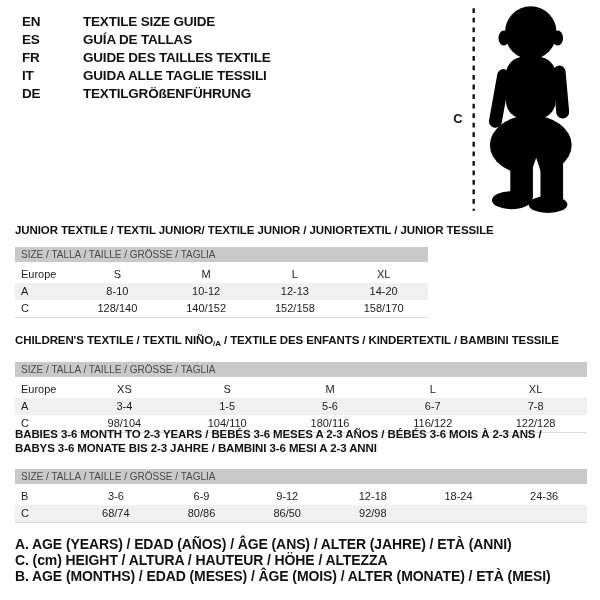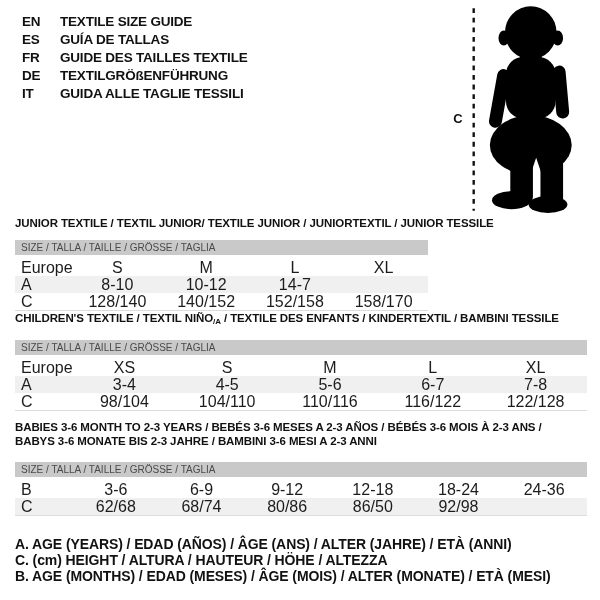--- a/index.html
+++ b/index.html
@@ -2,39 +2,39 @@
 <html><head>
 <meta charset="utf-8">
 <style>
   html,body{margin:0;padding:0;background:#fff;}
   #page{
     position:relative;width:600px;height:600px;background:#fff;overflow:hidden;
     font-family:"Liberation Sans",sans-serif;color:#111;
   }
   
   #language-list{position:absolute;left:22px;top:13px;}
-  .lang-row{display:flex;line-height:18px;font-size:13.5px;font-weight:bold;letter-spacing:-0.2px;}
+  .lang-row{display:flex;line-height:18px;font-size:13.5px;font-weight:bold;letter-spacing:-0.2px;gap:23px;}
   .lang-code{width:38px;flex:0 0 38px;}
   
   #figure{position:absolute;left:450px;top:3px;width:140px;height:212px;}
   #figure svg{display:block;width:100%;height:100%;}
   
   #sections section{position:absolute;left:15px;width:572px;}
   #sections section:nth-child(1){top:216px;}
-  #sections section:nth-child(2){top:311px;}
+  #sections section:nth-child(2){top:326px;}
   #sections section:nth-child(3){top:420px;}
-  .tbl-title{font-size:11.5px;font-weight:bold;line-height:14px;letter-spacing:-0.1px;margin:0 0 10px 0;}
+  .tbl-title{font-size:11.5px;font-weight:bold;line-height:14px;letter-spacing:-0.1px;margin:7px 0 10px 0;}
   #sections section:nth-child(2) .tbl-title{margin-bottom:13px;}
   #sections section:nth-child(3) .tbl-title{margin-bottom:14px;max-width:548px;}
   .tbl-title .sub{font-size:8px;position:relative;top:2px;}
   .size-bar{
     height:15px;line-height:15px;background:#c9c9c9;color:#4a4a4a;
     font-size:10px;padding-left:6px;box-sizing:border-box;margin-bottom:4px;
   }
-  .grid-row{display:grid;height:17px;line-height:17px;font-size:16px;color:#1c1c1c;}
+  .grid-row{display:grid;height:17px;line-height:17px;font-size:11px;color:#1c1c1c;}
   .grid-row.shaded{background:#f0f0f0;}
   .grid-row.last{border-bottom:1px solid #dcdcdc;}
   .cell{text-align:center;overflow:hidden;white-space:nowrap;}
   .cell.label{text-align:left;padding-left:6px;}
   
   #footnotes{position:absolute;left:15px;top:536px;}
   .footnote{font-size:14px;font-weight:bold;line-height:16px;letter-spacing:-0.1px;}
 </style>
 </head>
 <body>
@@ -48,26 +48,26 @@
       </div>
       <div class="lang-row">
         <span class="lang-code">ES</span>
         <span>GUÍA DE TALLAS</span>
       </div>
       <div class="lang-row">
         <span class="lang-code">FR</span>
         <span>GUIDE DES TAILLES TEXTILE</span>
       </div>
       <div class="lang-row">
+        <span class="lang-code">IT</span>
+        <span>GUIDA ALLE TAGLIE TESSILI</span>
+      </div>
+      <div class="lang-row">
         <span class="lang-code">DE</span>
         <span>TEXTILGRÖßENFÜHRUNG</span>
-      </div>
-      <div class="lang-row">
-        <span class="lang-code">IT</span>
-        <span>GUIDA ALLE TAGLIE TESSILI</span>
       </div>
     </div>
 
   <div id="figure">
     <svg viewBox="0 0 130 200" preserveAspectRatio="none">
 
       <line x1="22" y1="5" x2="22" y2="196" stroke="#111" stroke-width="2.2" stroke-dasharray="4.5 4.5"></line>
       <text x="3" y="113" font-size="12" font-weight="600" fill="#111" font-family="Liberation Sans, sans-serif">C</text>
 
       <g fill="#000">
@@ -98,21 +98,22 @@
           <div class="cell label">Europe</div>
           <div class="cell">S</div>
           <div class="cell">M</div>
           <div class="cell">L</div>
           <div class="cell">XL</div>
         </div>
         <div class="grid-row shaded" style="width: 413px; grid-template-columns: 58px repeat(4, 1fr);">
           <div class="cell label">A</div>
           <div class="cell">8-10</div>
           <div class="cell">10-12</div>
-          <div class="cell">14-7</div>
+          <div class="cell">12-13</div>
+          <div class="cell">14-20</div>
         </div>
         <div class="grid-row last" style="width: 413px; grid-template-columns: 58px repeat(4, 1fr);">
           <div class="cell label">C</div>
           <div class="cell">128/140</div>
           <div class="cell">140/152</div>
           <div class="cell">152/158</div>
           <div class="cell">158/170</div>
         </div>
       </section>
       <section>
@@ -122,49 +123,48 @@
           <div class="cell label">Europe</div>
           <div class="cell">XS</div>
           <div class="cell">S</div>
           <div class="cell">M</div>
           <div class="cell">L</div>
           <div class="cell">XL</div>
         </div>
         <div class="grid-row shaded" style="width: 572px; grid-template-columns: 58px repeat(5, 1fr);">
           <div class="cell label">A</div>
           <div class="cell">3-4</div>
-          <div class="cell">4-5</div>
+          <div class="cell">1-5</div>
           <div class="cell">5-6</div>
           <div class="cell">6-7</div>
           <div class="cell">7-8</div>
         </div>
         <div class="grid-row last" style="width: 572px; grid-template-columns: 58px repeat(5, 1fr);">
           <div class="cell label">C</div>
           <div class="cell">98/104</div>
           <div class="cell">104/110</div>
-          <div class="cell">110/116</div>
+          <div class="cell">180/116</div>
           <div class="cell">116/122</div>
           <div class="cell">122/128</div>
         </div>
       </section>
       <section>
         <div class="tbl-title"><span>BABIES 3-6 MONTH TO 2-3 YEARS / BEBÉS 3-6 MESES A 2-3 AÑOS / BÉBÉS 3-6 MOIS À 2-3 ANS / BABYS 3-6 MONATE BIS 2-3 JAHRE / BAMBINI 3-6 MESI A 2-3 ANNI</span></div>
         <div class="size-bar" style="width: 572px;">SIZE / TALLA / TAILLE / GRÖSSE / TAGLIA</div>
         <div class="grid-row" style="width: 572px; grid-template-columns: 58px repeat(6, 1fr);">
           <div class="cell label">B</div>
           <div class="cell">3-6</div>
           <div class="cell">6-9</div>
           <div class="cell">9-12</div>
           <div class="cell">12-18</div>
           <div class="cell">18-24</div>
           <div class="cell">24-36</div>
         </div>
         <div class="grid-row shaded last" style="width: 572px; grid-template-columns: 58px repeat(6, 1fr);">
           <div class="cell label">C</div>
-          <div class="cell">62/68</div>
           <div class="cell">68/74</div>
           <div class="cell">80/86</div>
           <div class="cell">86/50</div>
           <div class="cell">92/98</div>
         </div>
       </section>
     </div>
 
   <div id="footnotes">
       <div class="footnote">A. AGE (YEARS) / EDAD (AÑOS) / ÂGE (ANS) / ALTER (JAHRE) / ETÀ (ANNI)</div>

